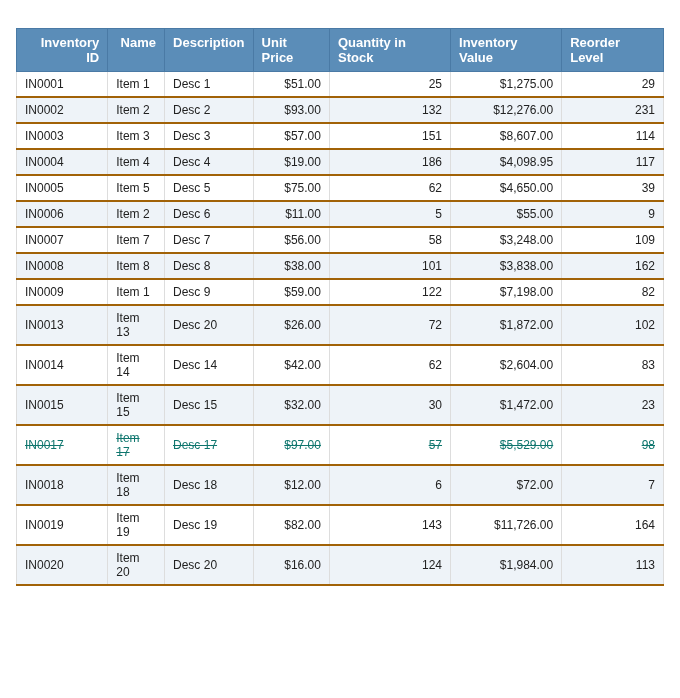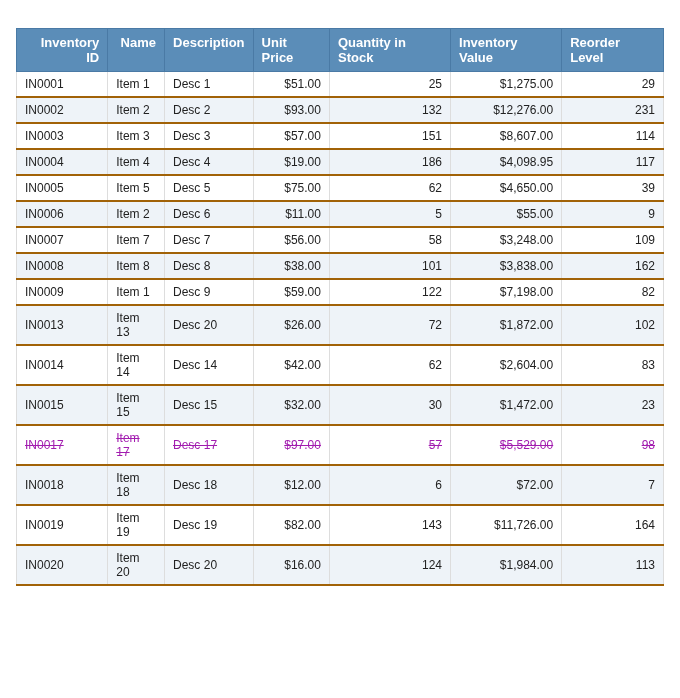--- a/index.html
+++ b/index.html
@@ -49,21 +49,21 @@
     tbody td {
       padding: 5px 8px;
       border: 1px solid #ddd;
       color: #222;
       font-size: 12px;
     }
     tbody td.right {
       text-align: right;
     }
     tbody tr.strikethrough td {
-      color: #a21caf;
+      color: #0f766e;
       text-decoration: line-through;
     }
     tbody tr.strikethrough {
       background: #fff;
     }
   </style>
 </head>
 <body>
 
 <h1></h1>

